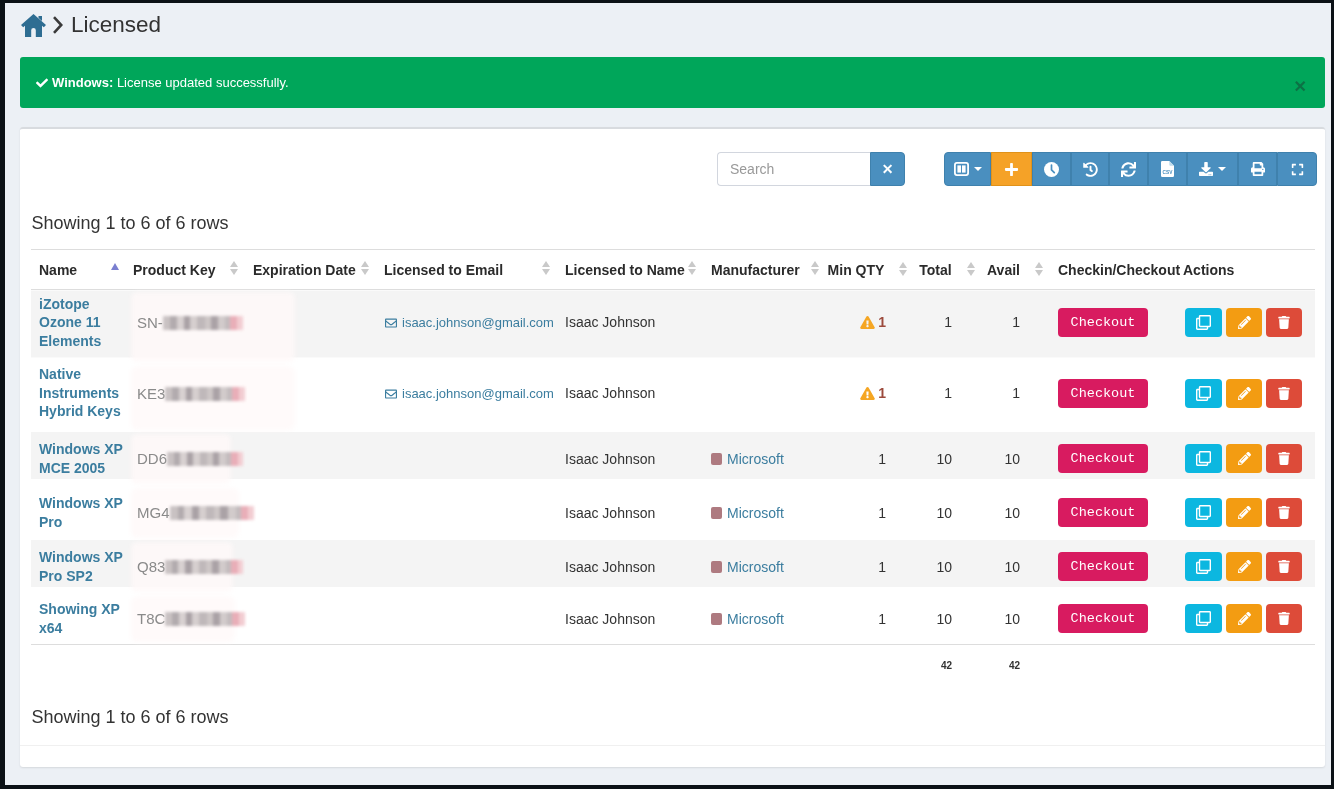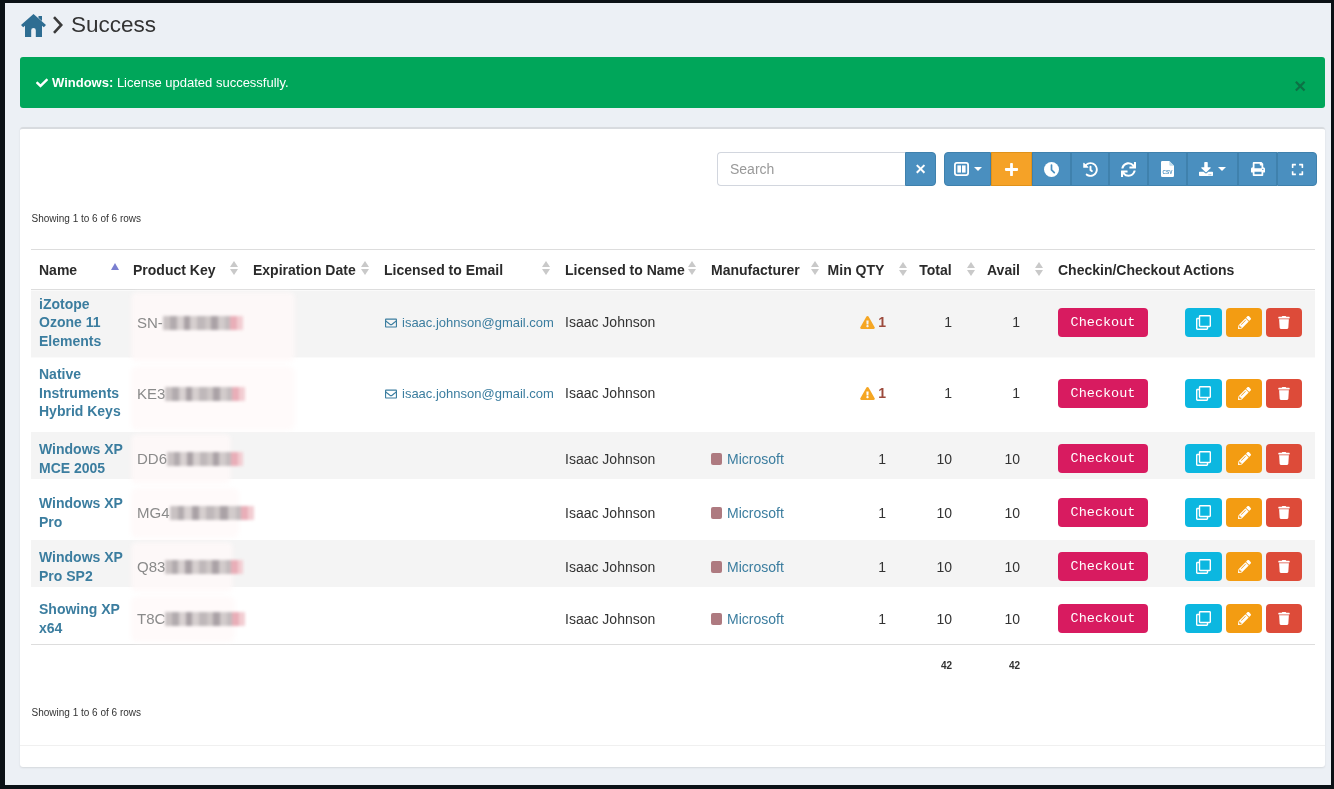--- a/index.html
+++ b/index.html
@@ -19,39 +19,39 @@
 }
 .alert .close { position:absolute; right:18px; top:22px; color:#0c7245; font-size:16px; font-weight:bold; line-height:1; }
 .box {
   margin:19px 6px 0 15px; background:#fff; border-radius:3px;
   border-top:2px solid #d8dbdf; box-shadow:0 1px 2px rgba(0,0,0,.1);
   position:relative; height:640px; padding:0 10px;
 }
 .toolbar { position:absolute; top:23px; left:0; right:0; height:34px; }
 .searchwrap { position:absolute; left:697px; top:0; width:219px; height:34px; display:flex; }
 .searchwrap input {
-  width:188px; height:34px; border:1px solid #d2d6de; border-right:0;
+  width:153px; height:34px; border:1px solid #d2d6de; border-right:0;
   border-radius:4px 0 0 4px; padding:0 12px; font-size:14px; color:#555;
   font-family:"Liberation Sans", sans-serif; outline:none;
 }
 .searchwrap input::placeholder { color:#999; }
 .btn-clear {
   width:35px; height:34px; background:#4a8fbf; border:1px solid #3f81ad; border-radius:0 4px 4px 0;
   color:#fff; display:flex; align-items:center; justify-content:center; font-size:14px; font-weight:bold;
 }
 .btngroup { position:absolute; left:924px; top:0; height:34px; display:flex; }
 .tbtn {
   height:34px; background:#4a8fbf; border:1px solid #3f81ad;
   color:#fff; display:flex; align-items:center; justify-content:center;
 }
 .tbtn:first-child { border-radius:4px 0 0 4px; }
 .tbtn:last-child { border-radius:0 4px 4px 0; }
 .tbtn.orange { background:#f5a227; border-color:#e0921a; }
 .caret { display:inline-block; width:0; height:0; border-left:4px solid transparent; border-right:4px solid transparent; border-top:4px solid #fff; margin-left:5px; }
-.showing { font-size:10px; color:#333; position:absolute; left:11.5px; }
+.showing { font-size:18px; color:#333; position:absolute; left:11.5px; }
 .show1 { top:84px; }
 .show2 { top:578px; }
 table { border-collapse:collapse; table-layout:fixed; width:1284px; position:absolute; left:11px; top:120px; }
 col.c1{width:94px} col.c2{width:120px} col.c3{width:131px} col.c4{width:181px} col.c5{width:146px}
 col.c6{width:123px} col.c7{width:91px} col.c8{width:68px} col.c9{width:68px} col.c10{width:122px} col.c11{width:140px}
 thead th {
   border-top:1px solid #ddd; border-bottom:1px solid #ddd;
   font-size:14px; font-weight:bold; color:#2b2b2b; text-align:left;
   height:40px; padding:0 8px; position:relative; vertical-align:middle;
 }
@@ -98,21 +98,21 @@
 <body>
 <div class="pagehead">
   <h1>
       <svg width="25" height="23" viewBox="0 0 25 23" style="flex:none">
         <path fill="#2e6d92" d="M12.5 0 L25 11 L22.8 13.3 L21 11.7 V23 H14.8 V16.2 A2.3 2.3 0 0 0 10.2 16.2 V23 H4 V11.7 L2.2 13.3 L0 11 Z"></path>
         <path fill="#2e6d92" d="M17.5 2 H21 V7 L17.5 4 Z"></path>
       </svg>
       <svg width="11" height="18" viewBox="0 0 11 18" style="flex:none;margin-left:-2px">
         <path d="M2 1.2 L9.3 9 L2 16.8" fill="none" stroke="#3a3a3a" stroke-width="2.6"></path>
       </svg>
-      <span>Success</span>
+      <span>Licensed</span>
     </h1>
 </div>
 <div class="alert">
   <svg width="14" height="12" viewBox="0 0 512 512" style="margin-right:3px;flex:none">
       <path fill="#fff" d="M173.898 439.404l-166.4-166.4c-9.997-9.997-9.997-26.206 0-36.204l36.203-36.204c9.997-9.998 26.207-9.998 36.204 0L192 312.69 432.095 72.596c9.997-9.997 26.207-9.997 36.204 0l36.203 36.204c9.997 9.997 9.997 26.206 0 36.204l-294.4 294.401c-9.998 9.997-26.207 9.997-36.204-.001z"></path>
     </svg>
   <span><b>Windows:</b>&nbsp;License updated successfully.</span>
   <span class="close">✕</span>
 </div>
 <div class="box">

